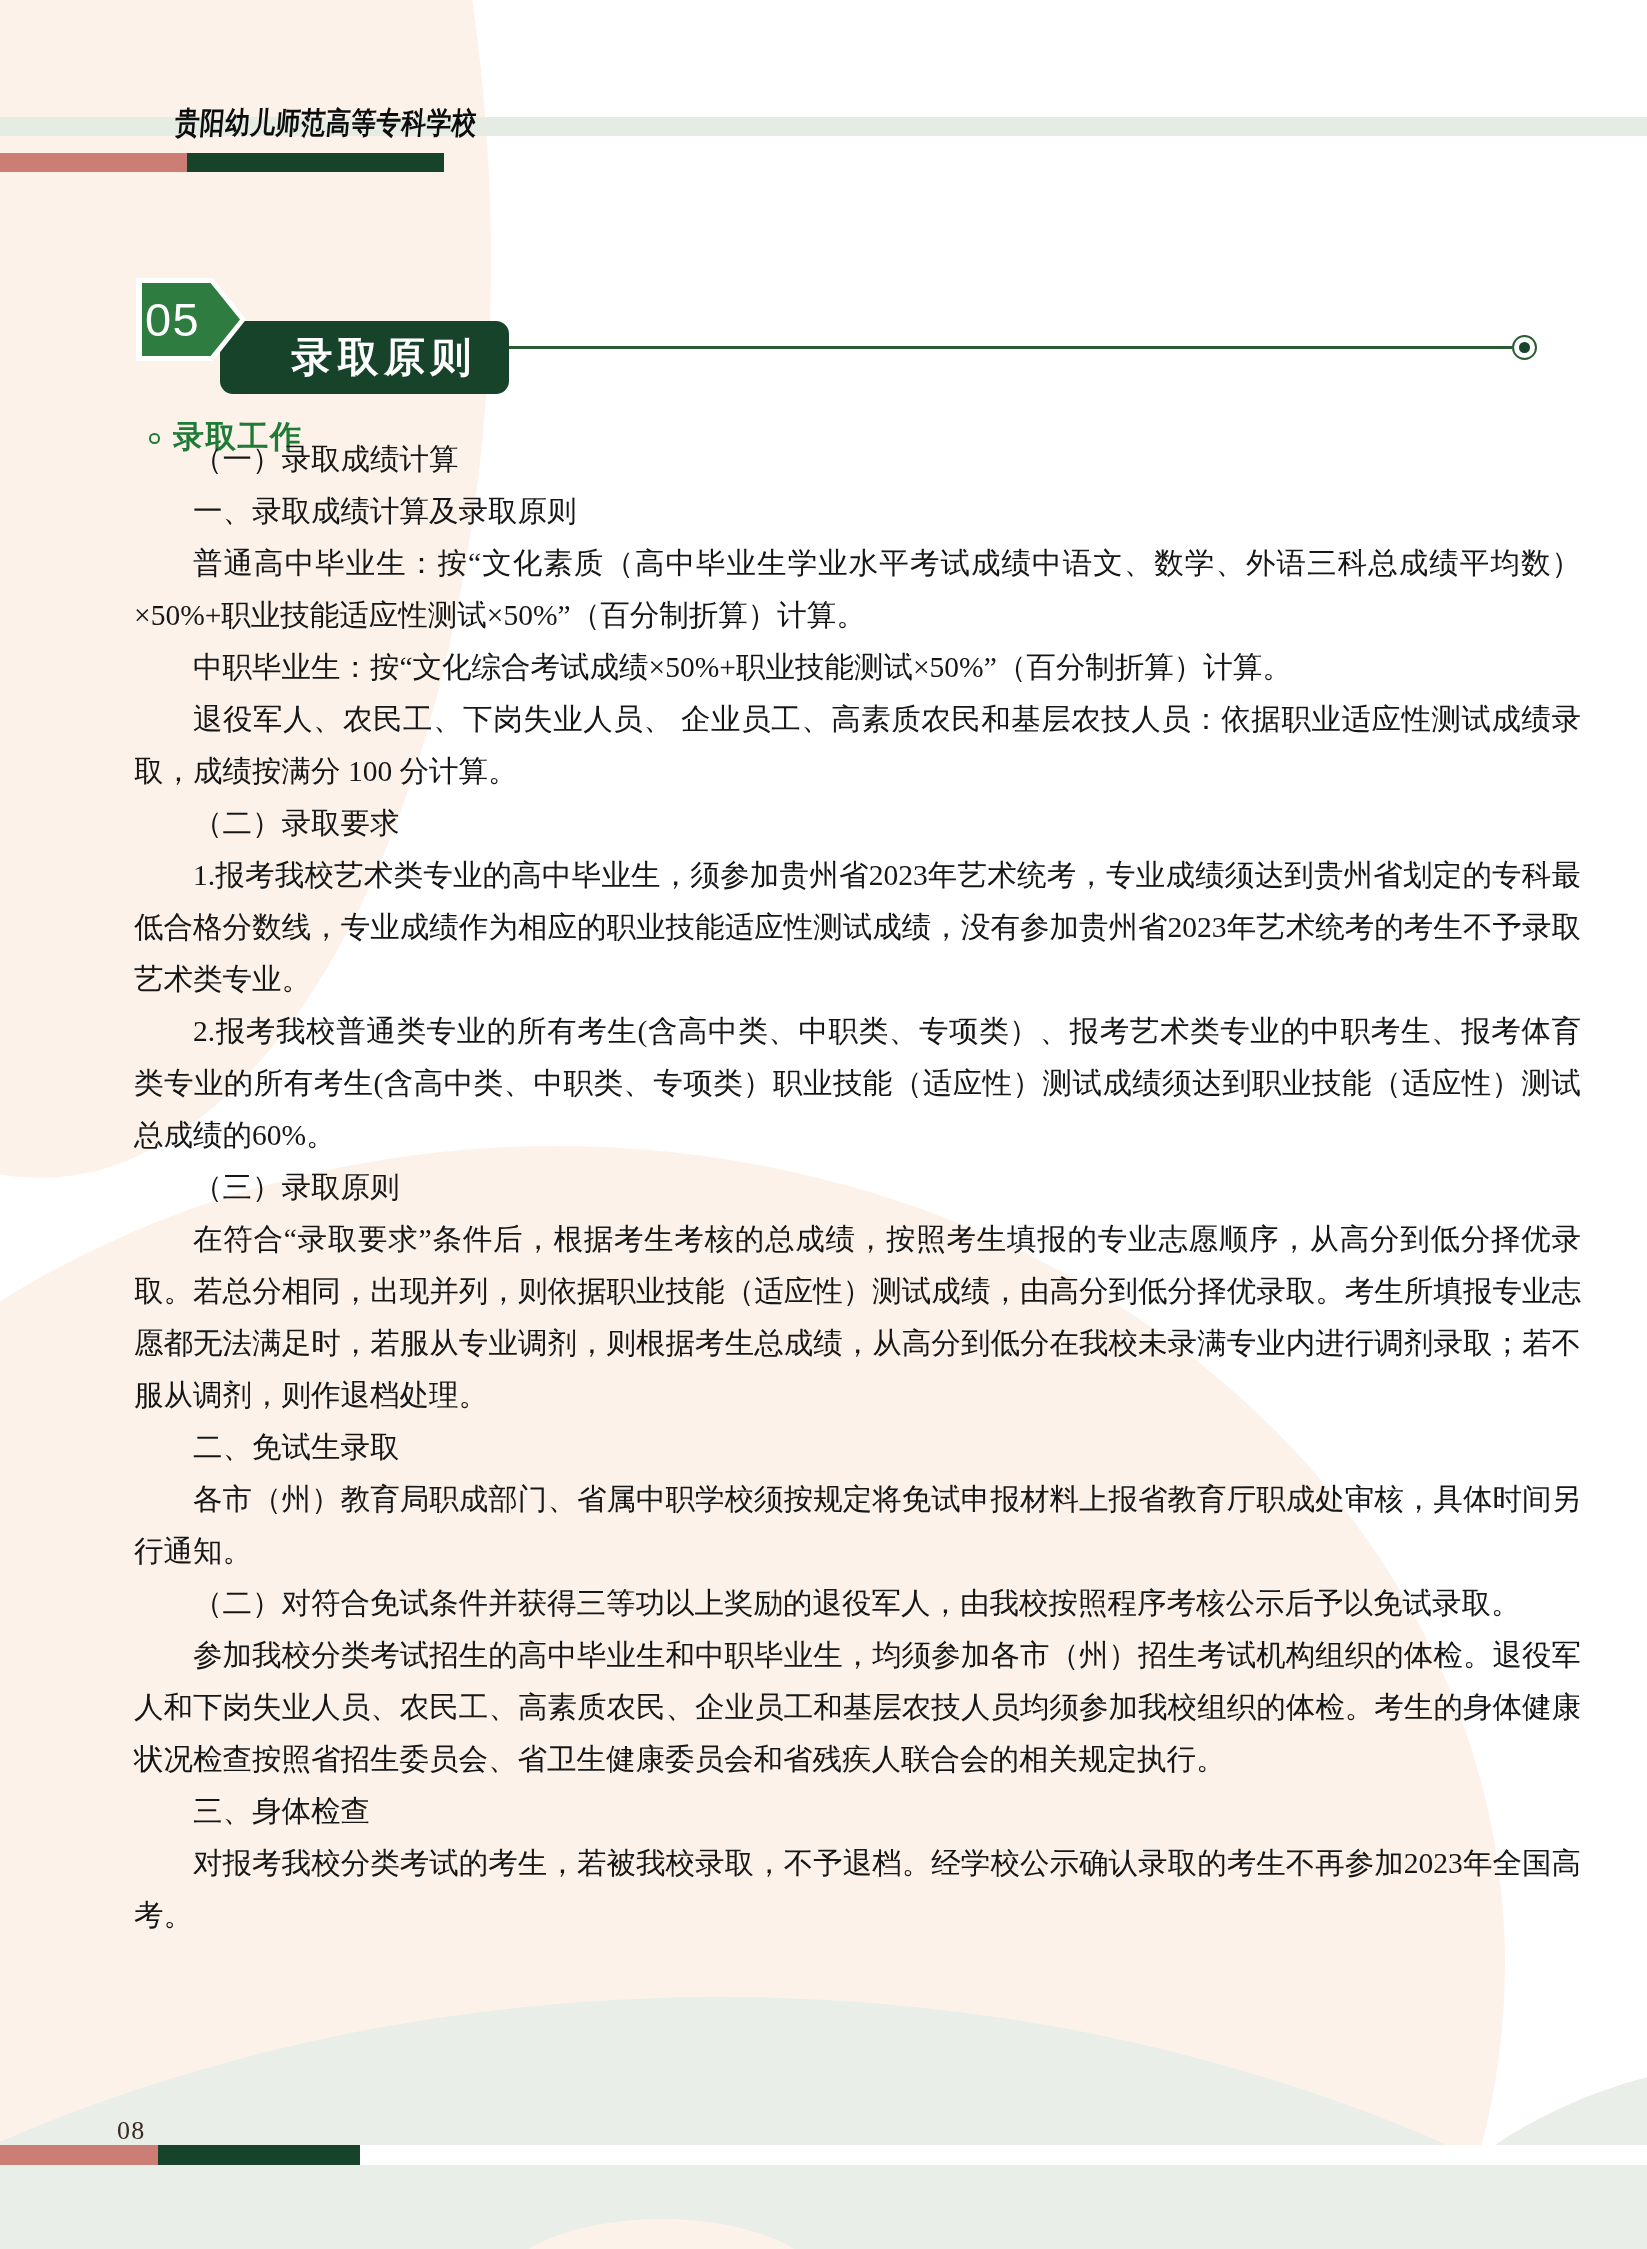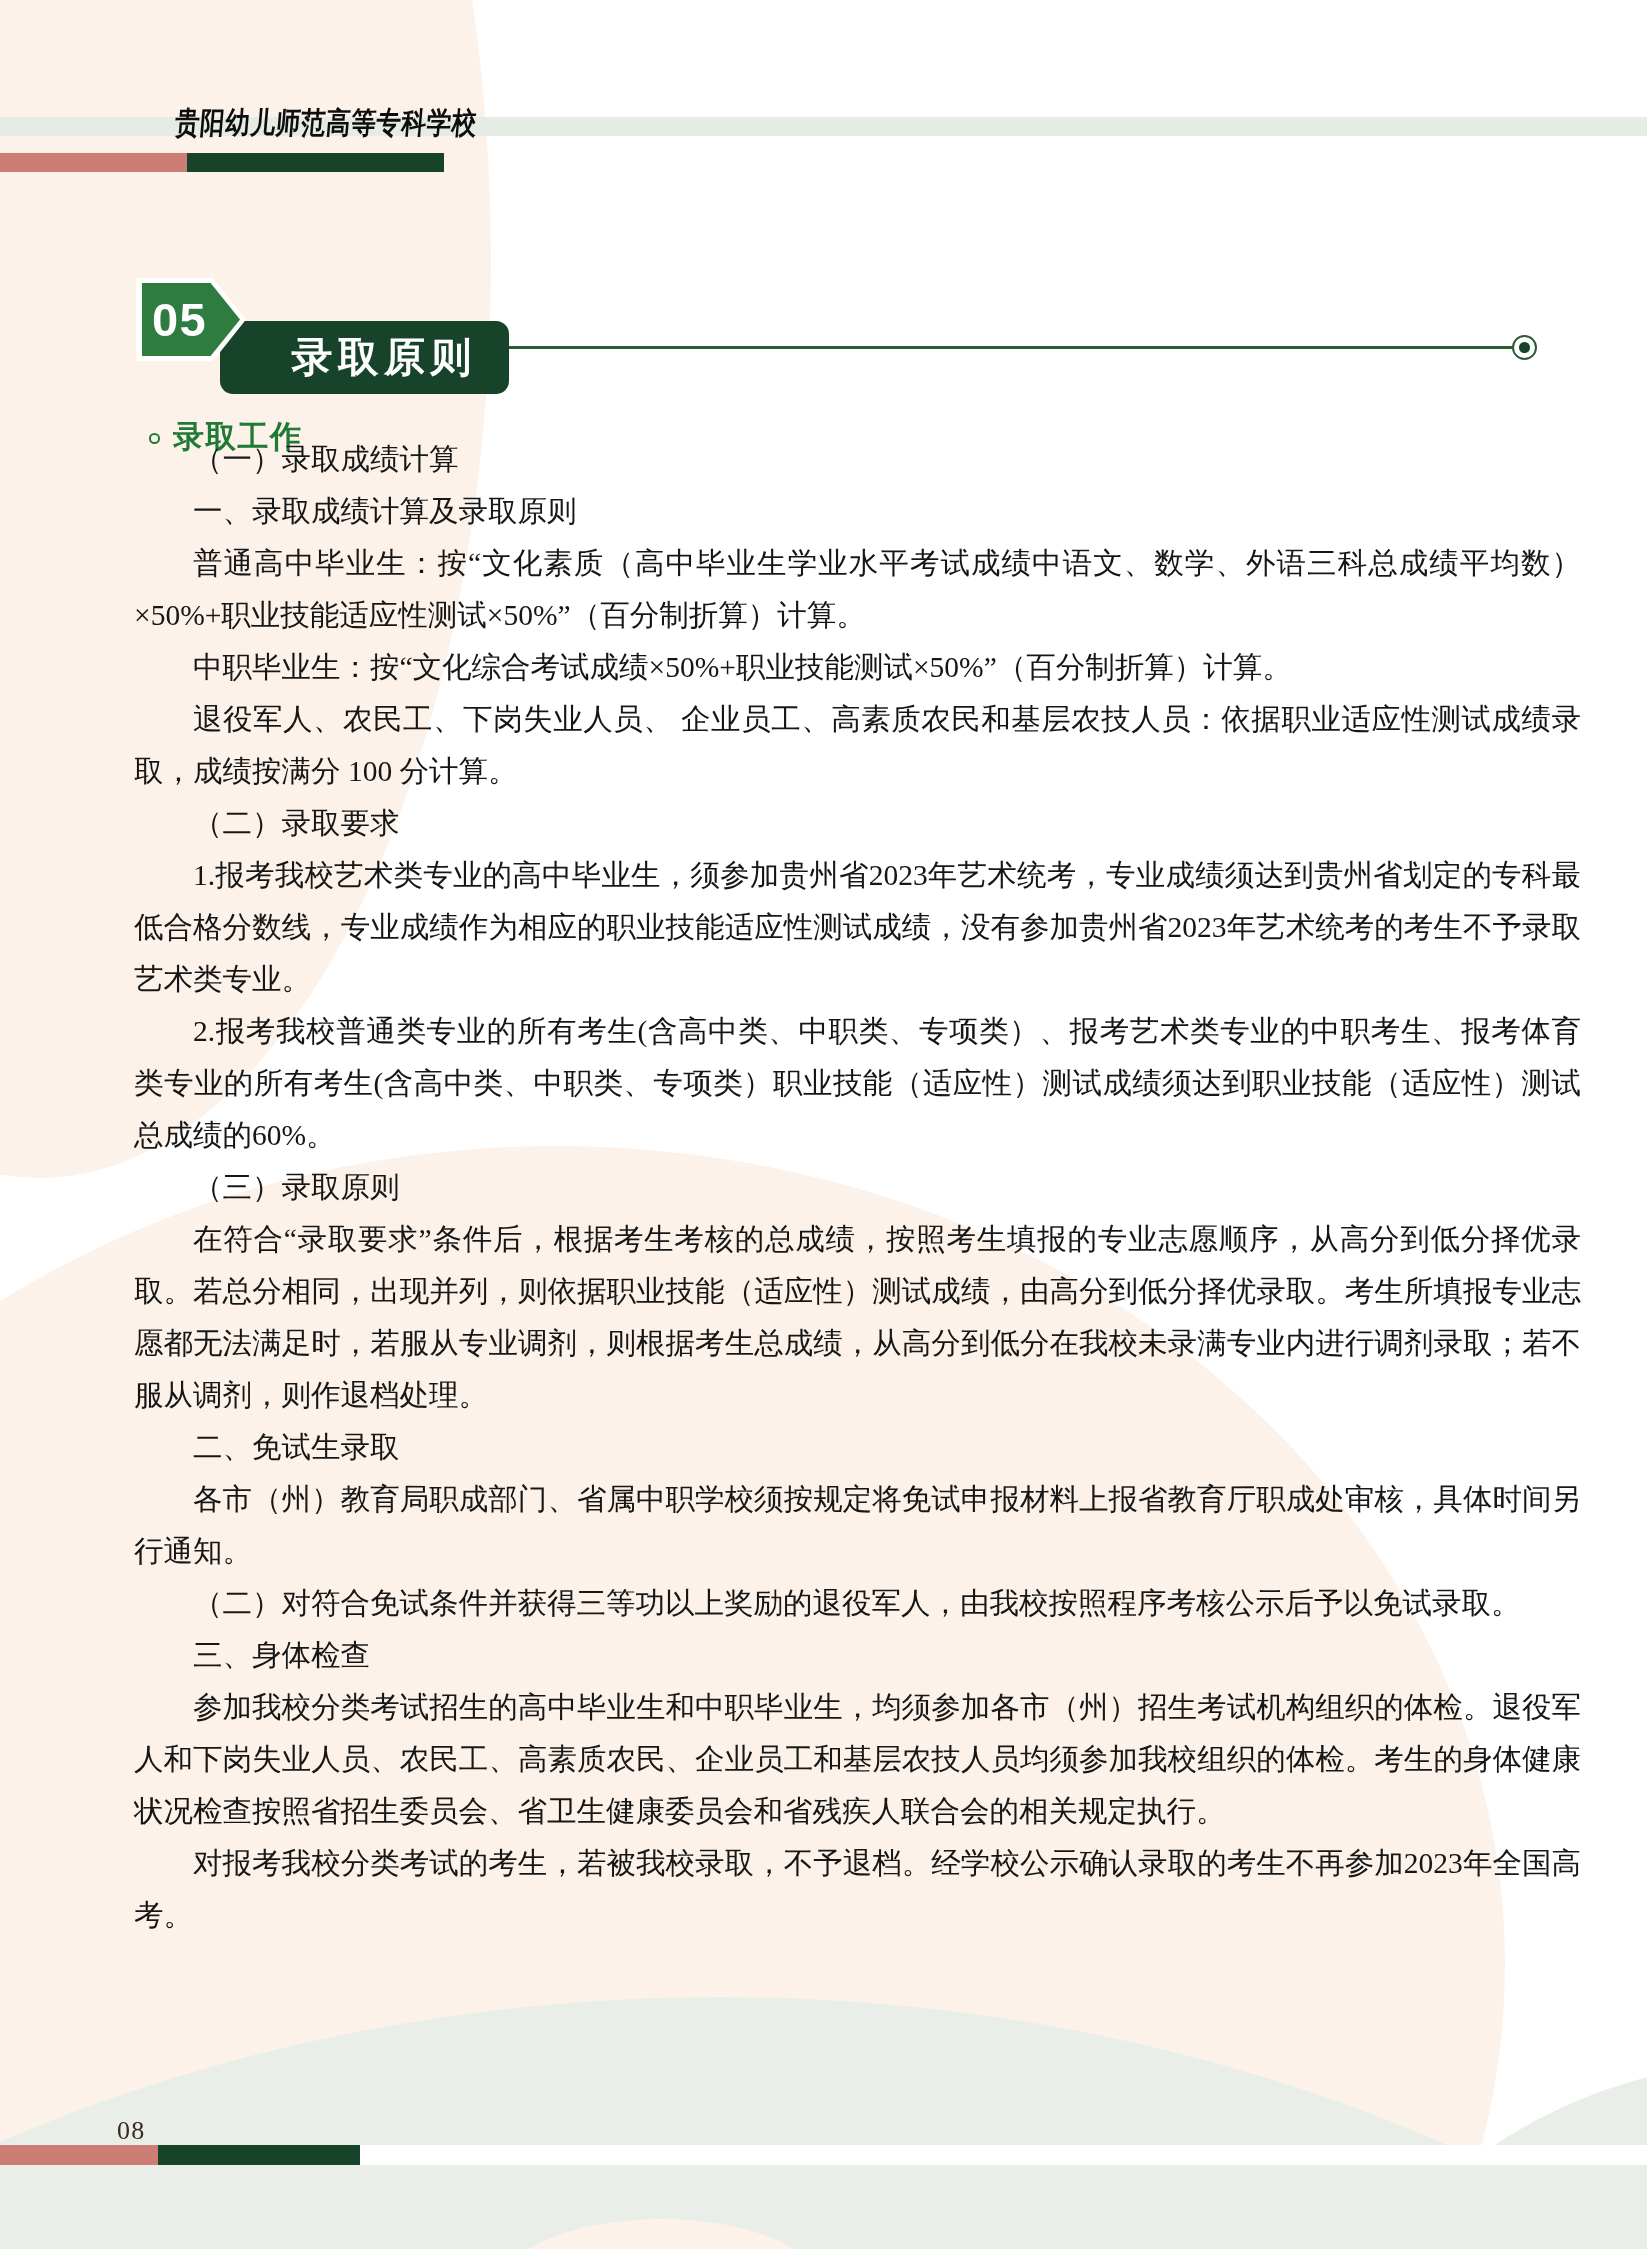--- a/index.html
+++ b/index.html
@@ -58,21 +58,21 @@
     clip-path:polygon(0 0,70% 0,100% 50%,70% 100%,0 100%);
   }
   .badge-num{
     position:absolute;left:142px;top:283px;width:98px;height:73px;
     background:var(--medium-green);
     clip-path:polygon(0 0,70% 0,100% 50%,70% 100%,0 100%);
     display:flex;align-items:center;
   }
   .badge-num span{
     color:#ffffff;font-family:"Liberation Sans","DejaVu Sans",sans-serif;
-    font-weight:bold;font-size:47px;padding-left:10px;letter-spacing:1.3px;
+    font-weight:normal;font-size:47px;padding-left:3px;letter-spacing:1.3px;
   }
   .heading-line{position:absolute;left:509px;top:346px;width:1003px;height:2.6px;background:var(--line-green);}
   .heading-dot-ring{
     position:absolute;left:1512px;top:335px;width:25px;height:25px;
     border:2.6px solid var(--line-green);border-radius:50%;background:transparent;
   }
   .heading-dot-core{
     position:absolute;left:1519px;top:342px;width:10.5px;height:10.5px;
     border-radius:50%;background:var(--dark-green);
   }
@@ -140,22 +140,22 @@
       <p>中职毕业生：按“文化综合考试成绩×50%+职业技能测试×50%”（百分制折算）计算。</p>
       <p>退役军人、农民工、下岗失业人员、 企业员工、高素质农民和基层农技人员：依据职业适应性测试成绩录取，成绩按满分 100 分计算。</p>
       <p>（二）录取要求</p>
       <p>1.报考我校艺术类专业的高中毕业生，须参加贵州省2023年艺术统考，专业成绩须达到贵州省划定的专科最低合格分数线，专业成绩作为相应的职业技能适应性测试成绩，没有参加贵州省2023年艺术统考的考生不予录取艺术类专业。</p>
       <p>2.报考我校普通类专业的所有考生(含高中类、中职类、专项类）、报考艺术类专业的中职考生、报考体育类专业的所有考生(含高中类、中职类、专项类）职业技能（适应性）测试成绩须达到职业技能（适应性）测试总成绩的60%。</p>
       <p>（三）录取原则</p>
       <p>在符合“录取要求”条件后，根据考生考核的总成绩，按照考生填报的专业志愿顺序，从高分到低分择优录取。若总分相同，出现并列，则依据职业技能（适应性）测试成绩，由高分到低分择优录取。考生所填报专业志愿都无法满足时，若服从专业调剂，则根据考生总成绩，从高分到低分在我校未录满专业内进行调剂录取；若不服从调剂，则作退档处理。</p>
       <p>二、免试生录取</p>
       <p>各市（州）教育局职成部门、省属中职学校须按规定将免试申报材料上报省教育厅职成处审核，具体时间另行通知。</p>
       <p>（二）对符合免试条件并获得三等功以上奖励的退役军人，由我校按照程序考核公示后予以免试录取。</p>
+      <p>参加我校分类考试招生的高中毕业生和中职毕业生，均须参加各市（州）招生考试机构组织的体检。退役军人和下岗失业人员、农民工、高素质农民、企业员工和基层农技人员均须参加我校组织的体检。考生的身体健康状况检查按照省招生委员会、省卫生健康委员会和省残疾人联合会的相关规定执行。</p>
       <p>三、身体检查</p>
-      <p>参加我校分类考试招生的高中毕业生和中职毕业生，均须参加各市（州）招生考试机构组织的体检。退役军人和下岗失业人员、农民工、高素质农民、企业员工和基层农技人员均须参加我校组织的体检。考生的身体健康状况检查按照省招生委员会、省卫生健康委员会和省残疾人联合会的相关规定执行。</p>
       <p>对报考我校分类考试的考生，若被我校录取，不予退档。经学校公示确认录取的考生不再参加2023年全国高考。</p>
     </div>
 
   <div class="page-number">08</div>
   <div class="footer-white-band"></div>
   <div class="footer-bar-rose"></div>
   <div class="footer-bar-green"></div>
 
 </div>
 

